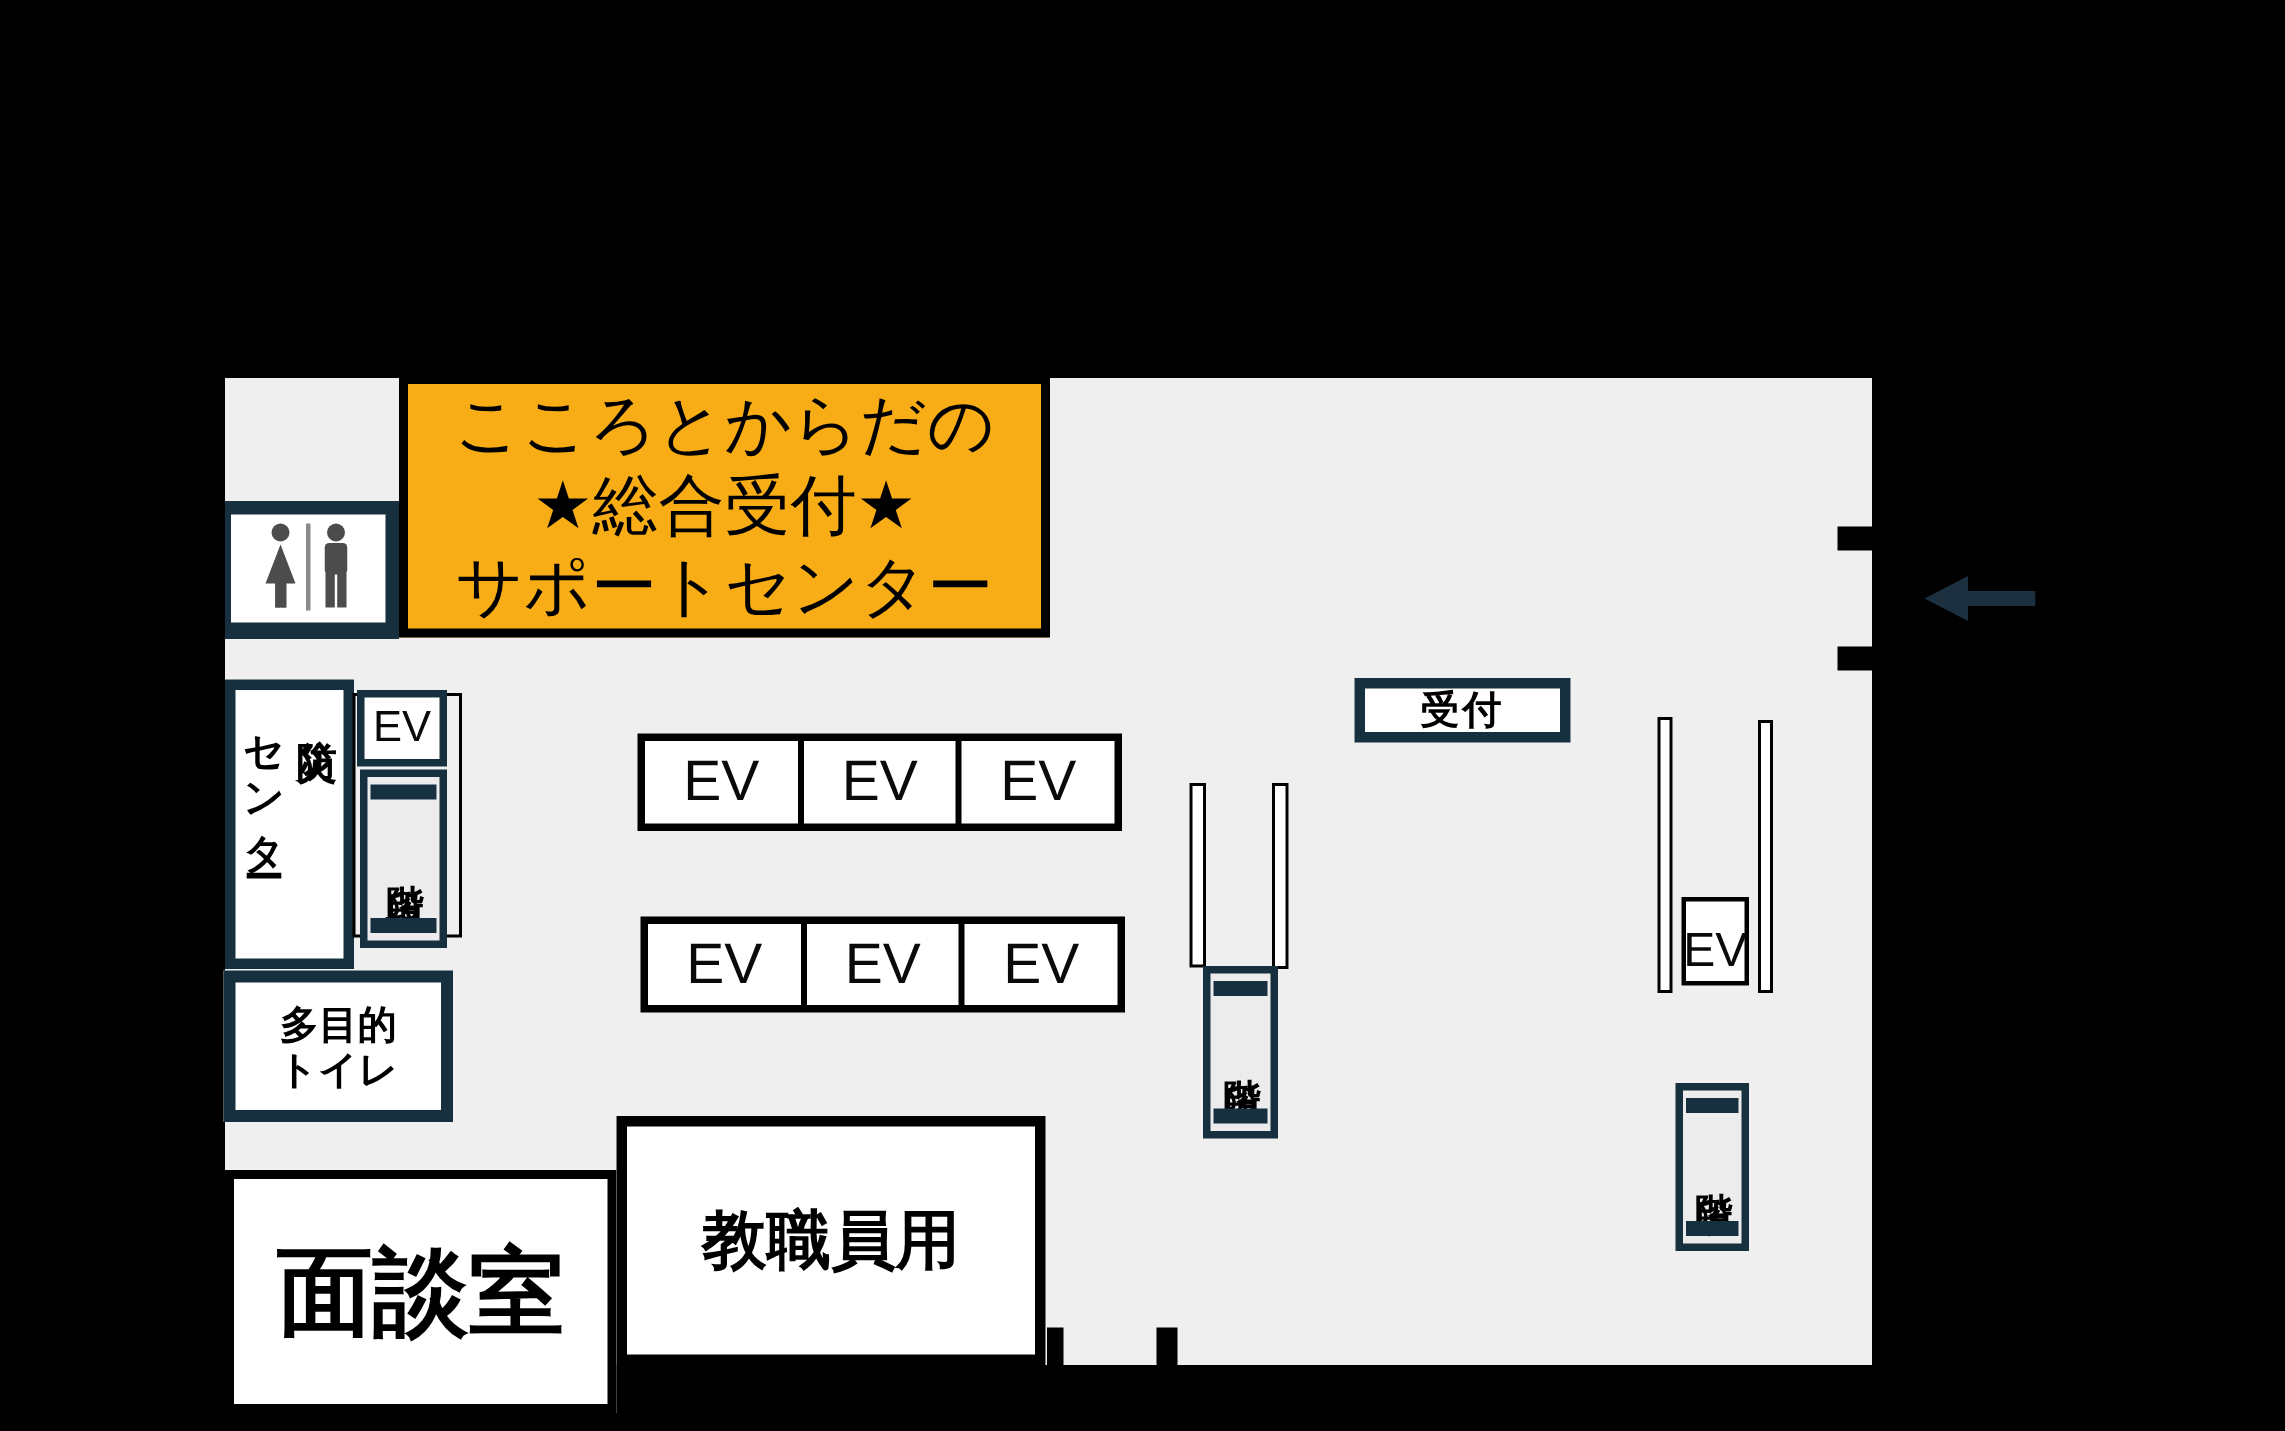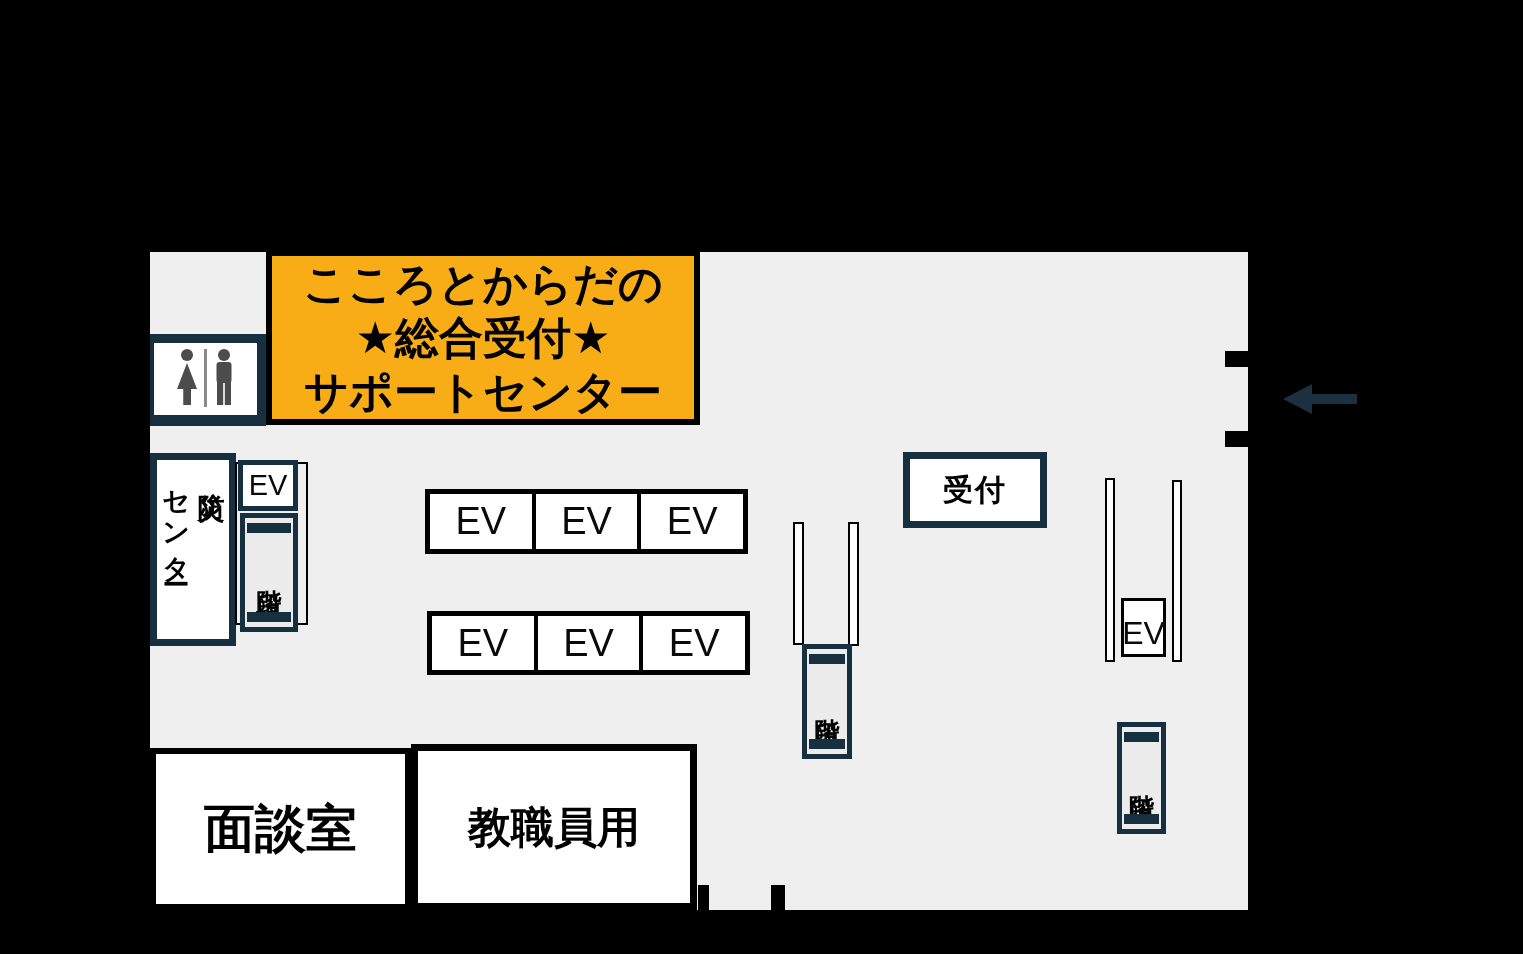--- a/index.html
+++ b/index.html
@@ -18,21 +18,21 @@
   .badge{left:13px;top:11px;width:234px;height:201px;background:#fff;border-radius:50%;
          display:flex;flex-direction:column;align-items:center;justify-content:center;
          color:#000;font-weight:bold;font-size:44px;line-height:57px;text-align:center;}
 
   
   .floor{left:150px;top:252px;width:1098px;height:658px;background:var(--floor);}
 
   
   .banner{left:266px;top:250px;width:434px;height:175px;background:var(--orange);
           border:6px solid #000;display:flex;flex-direction:column;align-items:center;
-          justify-content:center;font-weight:bold;font-size:44px;line-height:54px;color:#000;
+          justify-content:center;font-weight:normal;font-size:44px;line-height:54px;color:#000;
           text-align:center;}
 
   
   .restroom{left:150px;top:334px;width:116px;height:92px;background:#fff;
             border-style:solid;border-color:var(--navy);border-width:9px 9px 11px 4px;
             display:flex;align-items:center;justify-content:center;}
 
   
   .room-white-black{background:#fff;border:6px solid #000;display:flex;align-items:center;
             justify-content:center;font-weight:bold;color:#000;text-align:center;}
@@ -61,24 +61,24 @@
   .stair-box .v-text{font-size:25px;line-height:25px;letter-spacing:3px;}
 
   .stairs-left{left:240px;top:513px;width:58px;height:119px;}
   .stairs-mid{left:802px;top:525px;width:50px;height:115px;}
   .stairs-right{left:1117px;top:488px;width:49px;height:112px;}
 
   .wing{background:#fff;border:2px solid #000;}
 
   .tamokuteki{left:149px;top:647px;width:153px;height:101px;border-width:8px;
               font-size:26px;line-height:30px;}
-  .mendan{left:150px;top:748px;width:261px;height:162px;font-size:51px;}
+  .mendan{left:150px;top:780px;width:261px;height:162px;font-size:64px;}
   .hoken{left:411px;top:744px;width:286px;height:166px;border-width:7px;
          font-size:43px;line-height:52px;text-align:center;}
-  .reception{left:903px;top:452px;width:144px;height:76px;font-size:30px;letter-spacing:2px;}
+  .reception{left:903px;top:452px;width:144px;height:43px;font-size:26px;letter-spacing:2px;}
 
   
   .ev-bank{background:#000;display:flex;gap:4px;padding:5px;}
   .ev-bank-1{left:425px;top:489px;width:323px;height:65px;}
   .ev-bank-2{left:427px;top:611px;width:323px;height:64px;}
   .ev-bank .ev-cell{flex:1;background:#fff;display:flex;align-items:center;justify-content:center;
           font-size:38px;font-weight:400;color:#0a0a0a;}
 
   .ev-right{left:1121px;top:598px;width:45px;height:59px;border:3px solid #000;
             font-size:32px;align-items:flex-end;padding-bottom:2px;}
@@ -128,20 +128,26 @@
   </div>
 
   <div class="abs shaft shaft-left"></div>
   <div class="abs ev-box ev-left">
     <span>EV</span>
   </div>
   <div class="abs stair-box stairs-left">
     <span class="v-text">階段</span>
   </div>
 
+  <div class="abs room-white-navy tamokuteki">
+    <div>
+      <div>多目的</div>
+      <div>トイレ</div>
+    </div>
+  </div>
 
   <div class="abs room-white-black mendan">
     <span>面談室</span>
   </div>
 
   <div class="abs room-white-black hoken">
     <div>
       <div>教職員用</div>
     </div>
   </div>

